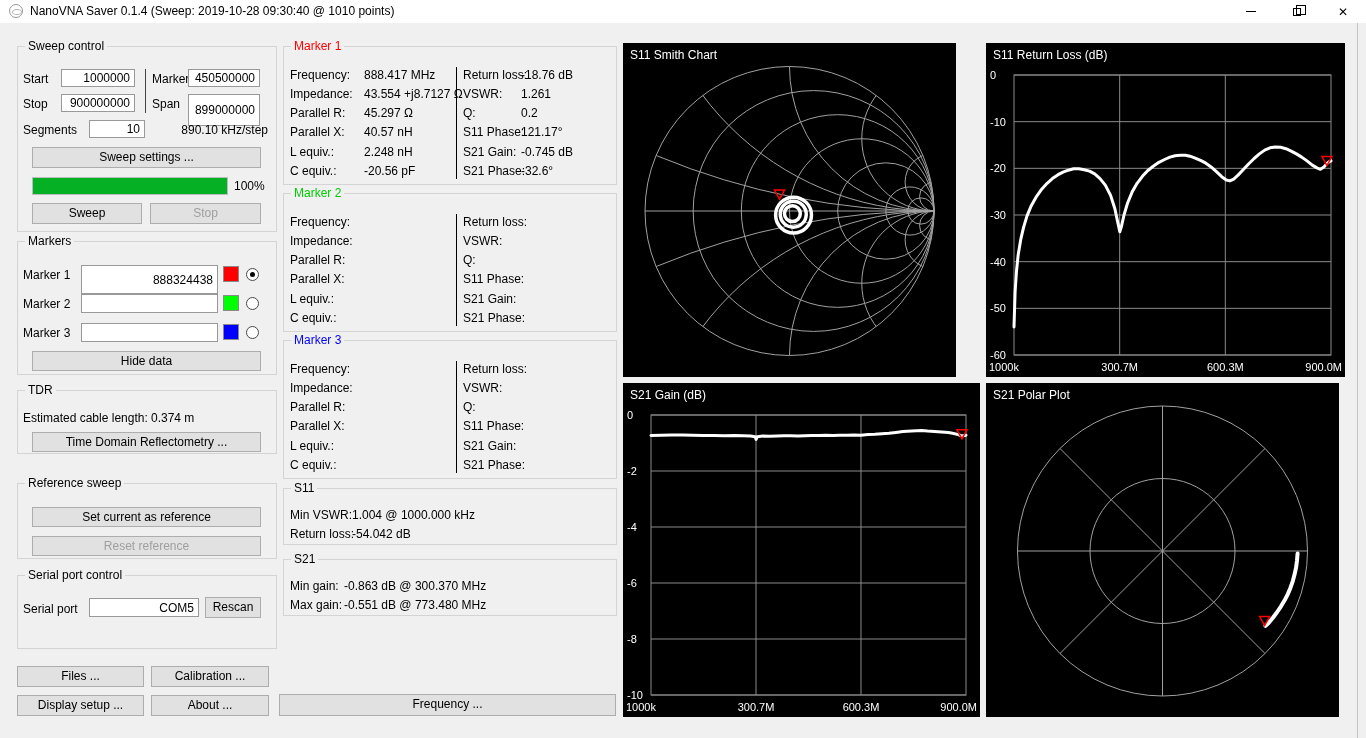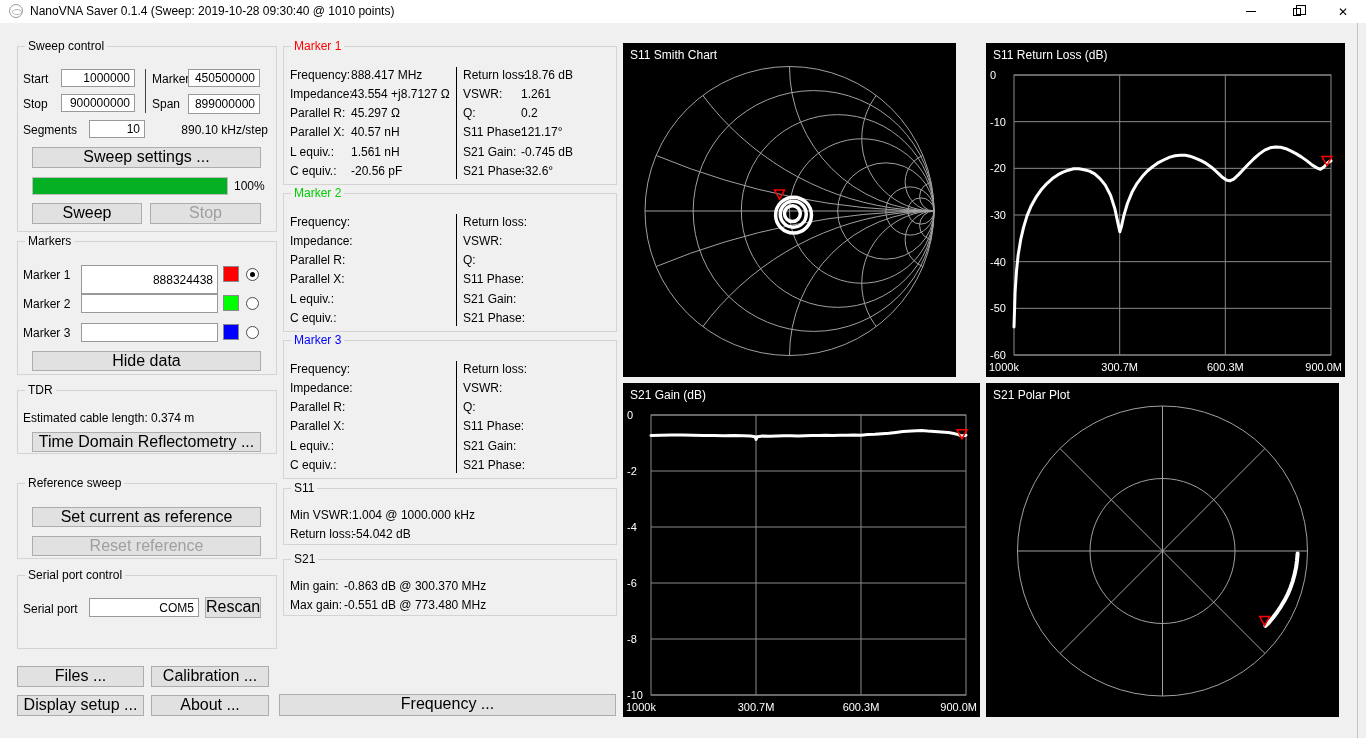--- a/index.html
+++ b/index.html
@@ -13,32 +13,32 @@
   .winbtns { position:absolute; right:0; top:0; height:23px; display:flex; }
   .wbtn { width:46px; height:23px; display:flex; align-items:center; justify-content:center; }
   .ic-min { width:10px; height:1px; background:#000; display:block; }
   .ic-restore { width:8px; height:8px; border:1px solid #000; position:relative; background:#fff; display:block; }
   .ic-restore::before { content:''; position:absolute; left:2px; top:-4px; width:8px; height:8px; border:1px solid #000; border-left:none\9; }
   .ic-close { font-size:12px; line-height:12px; }
   
   .group { position:absolute; border:1px solid #d4d4d4; }
   .gtitle { position:absolute; top:-8px; left:7px; background:#f0f0f0; padding:0 3px; font-size:12px; white-space:nowrap; }
   .lbl { position:absolute; font-size:12px; white-space:nowrap; }
-  .btn { position:absolute; background:#e1e1e1; border:1px solid #adadad; font-size:16px; text-align:center; line-height:18px; cursor:default; overflow:hidden; }
+  .btn { position:absolute; background:#e1e1e1; border:1px solid #adadad; font-size:12px; text-align:center; line-height:18px; cursor:default; overflow:hidden; }
   .btn.disabled { color:#9f9f9f; }
   input.fld { position:absolute; border:1px solid #999; background:#fff; font-family:inherit; font-size:12px; text-align:right; padding:0 4px; }
   .vsep { position:absolute; width:1px; background:#444; }
   .progress { position:absolute; border:1px solid #bcbcbc; background:#e6e6e6; }
   .progress .fill { height:100%; background:#06b025; }
   .radio { position:absolute; width:13px; height:13px; border:1px solid #4a4a4a; border-radius:50%; background:#fff; }
   .radio.sel::after { content:''; position:absolute; left:3px; top:3px; width:5px; height:5px; border-radius:50%; background:#000; }
   .swatch { position:absolute; width:16px; height:16px; border:1px solid #8a8a8a; }
   .mrow { position:absolute; left:0; width:100%; height:15px; }
   .mrow .lbl { top:0; }
-  .c1{left:6px}.c2{left:67px}.c3{left:179px}.c4{left:237px}
+  .c1{left:6px}.c2{left:80px}.c3{left:179px}.c4{left:237px}
   .divider { position:absolute; width:1px; background:#000; }
   
   .chart-panel { position:absolute; background:#000; }
   .chart-title { position:absolute; left:7px; top:5px; color:#fff; font-size:12px; z-index:2; white-space:nowrap; }
   .chart-panel svg { position:absolute; left:0; top:0; width:100%; height:100%; }
   .edge-line { position:absolute; width:1px; background:#c4c4c4; }
 </style>
 </head>
 <body>
 
@@ -61,21 +61,21 @@
 <div class="group" style="left:17px;top:46px;width:260px;height:186px">
   <span class="gtitle">Sweep control</span>
   <span class="lbl" style="left:5px;top:25px">Start</span>
   <input class="fld" style="left: 43px; top: 22px; width: 74px; height: 18px;" value="1000000">
   <span class="lbl" style="left:5px;top:50px">Stop</span>
   <input class="fld" style="left: 43px; top: 47px; width: 74px; height: 18px;" value="900000000">
   <div class="vsep" style="left:127px;top:22px;height:44px"></div>
   <span class="lbl" style="left:134px;top:25px">Marker</span>
   <input class="fld" style="left: 170px; top: 22px; width: 72px; height: 18px;" value="450500000">
   <span class="lbl" style="left:134px;top:50px">Span</span>
-  <input class="fld" style="left: 170px; top: 47px; width: 72px; height: 20px;" value="899000000">
+  <input class="fld" style="left: 170px; top: 47px; width: 72px; height: 32px;" value="899000000">
   <span class="lbl" style="left:5px;top:76px">Segments</span>
   <input class="fld" style="left: 71px; top: 73px; width: 56px; height: 18px;" value="10">
   <span class="lbl" style="right:8px;top:76px">890.10 kHz/step</span>
   <div class="btn" style="left:14px;top:100px;width:229px;height:21px">Sweep settings ...</div>
   <div class="progress" style="left:14px;top:130px;width:196px;height:18px">
       <div class="fill" style="width:100%"></div>
     </div>
   <span class="lbl" style="left:216px;top:132px">100%</span>
   <div class="btn" style="left:14px;top:156px;width:110px;height:21px">Sweep</div>
   <div class="btn disabled" style="left:132px;top:156px;width:111px;height:21px">Stop</div>
@@ -146,21 +146,21 @@
       <span class="lbl c4">0.2</span>
     </div>
   <div class="mrow" style="top:78px">
       <span class="lbl c1">Parallel X:</span>
       <span class="lbl c2">40.57 nH</span>
       <span class="lbl c3">S11 Phase:</span>
       <span class="lbl c4">121.17°</span>
     </div>
   <div class="mrow" style="top:98px">
       <span class="lbl c1">L equiv.:</span>
-      <span class="lbl c2">1.561 nH</span>
+      <span class="lbl c2">2.248 nH</span>
       <span class="lbl c3">S21 Gain:</span>
       <span class="lbl c4">-0.745 dB</span>
     </div>
   <div class="mrow" style="top:117px">
       <span class="lbl c1">C equiv.:</span>
       <span class="lbl c2">-20.56 pF</span>
       <span class="lbl c3">S21 Phase:</span>
       <span class="lbl c4">-32.6°</span>
     </div>
 </div>

